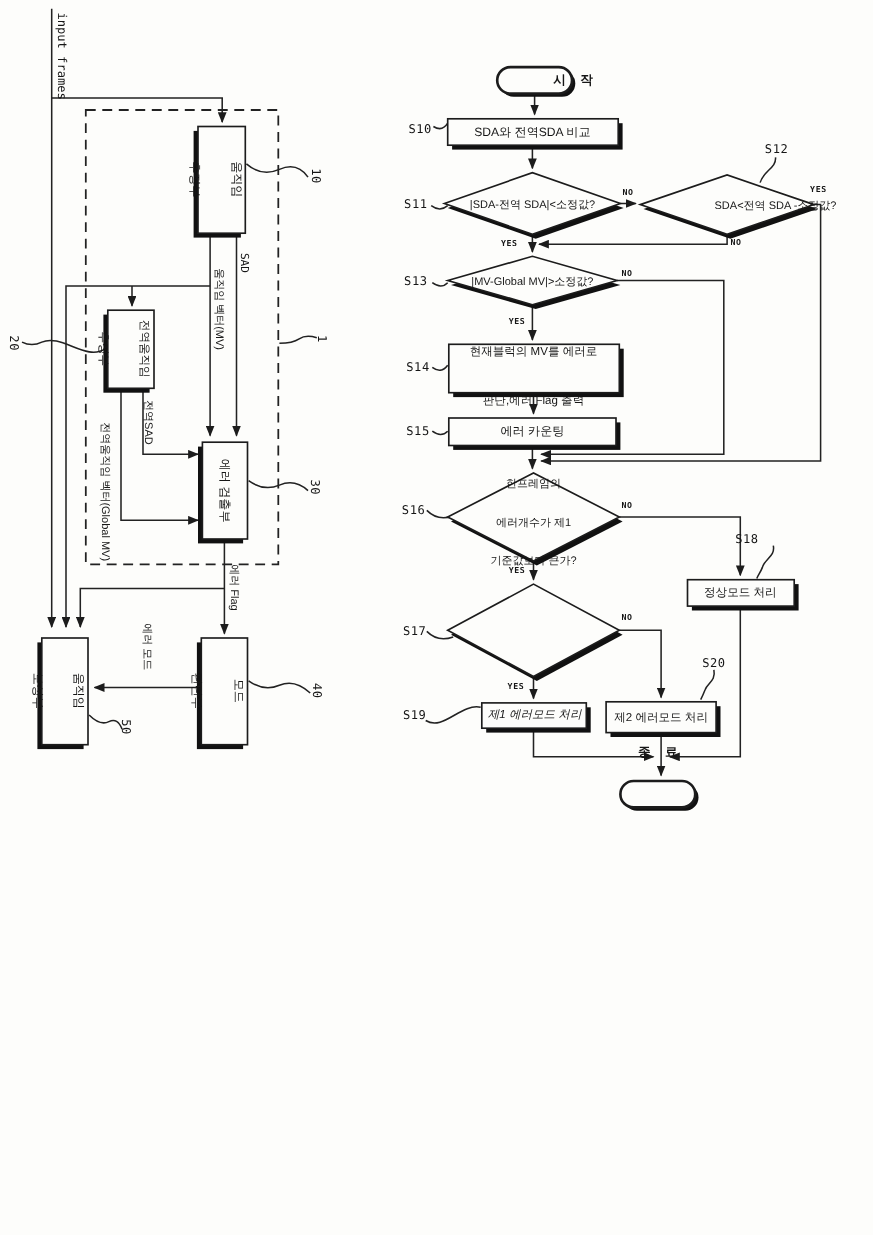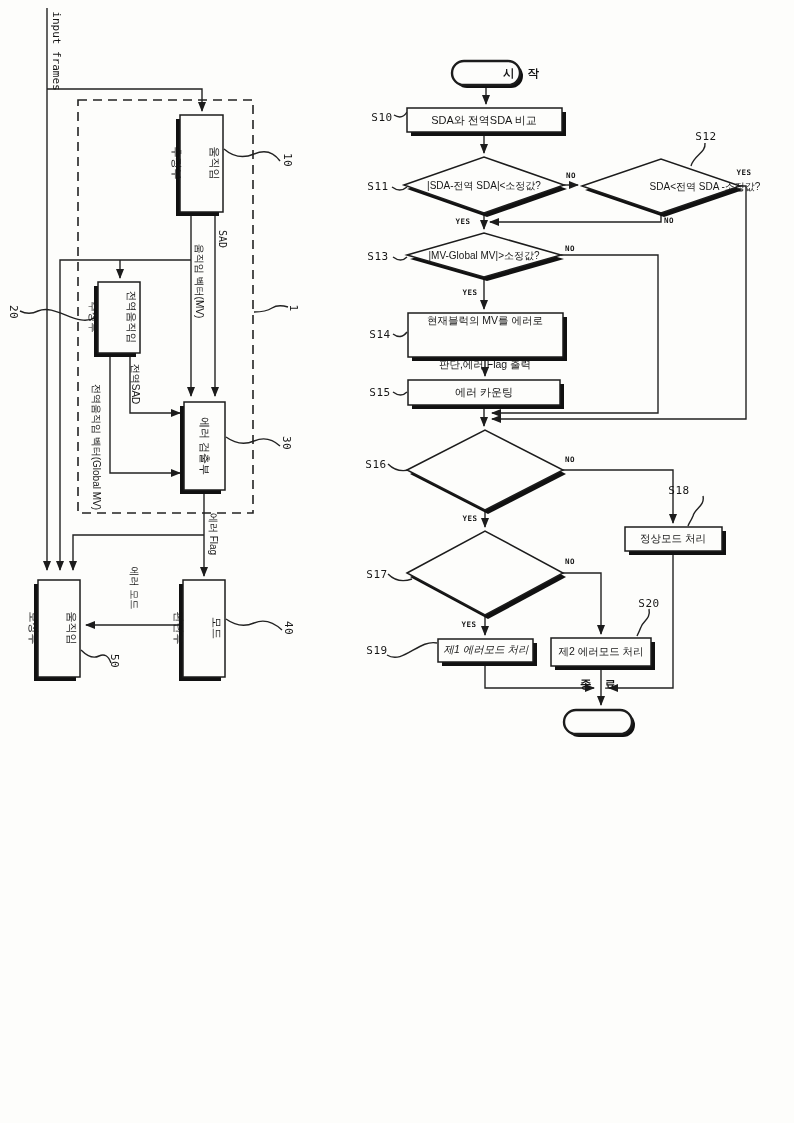--- a/index.html
+++ b/index.html
@@ -190,20 +190,25 @@
 
 <div class="t kr f105 lines" style="left:485px;top:335px;line-height:15px;">
   <div>현재블럭의 MV를 에러로</div>
   <div>판단,에러 Flag 출력</div>
 </div>
 <div class="t mono lbl" style="left:380px;top:334px;">S14</div>
 
 <div class="t kr f11" style="left:484px;top:392px;">에러 카운팅</div>
 <div class="t mono lbl" style="left:380px;top:392px;">S15</div>
 
+<div class="t kr f10 lines3" style="left:485px;top:470px;">
+  <div>한프레임의</div>
+  <div>에러개수가 제1</div>
+  <div>기준값보다 큰가?</div>
+</div>
 <div class="t mono lbl" style="left:376px;top:464px;">S16</div>
 <div class="t mono yn" style="left:570px;top:459px;">NO</div>
 <div class="t mono yn" style="left:470px;top:518px;">YES</div>
 
 <div class="t kr f105" style="left:673px;top:539px;">정상모드 처리</div>
 <div class="t mono lbl" style="left:679px;top:490px;">S18</div>
 
 <div class="t mono lbl" style="left:377px;top:574px;">S17</div>
 <div class="t mono yn" style="left:570px;top:561px;">NO</div>
 <div class="t mono yn" style="left:469px;top:624px;">YES</div>

